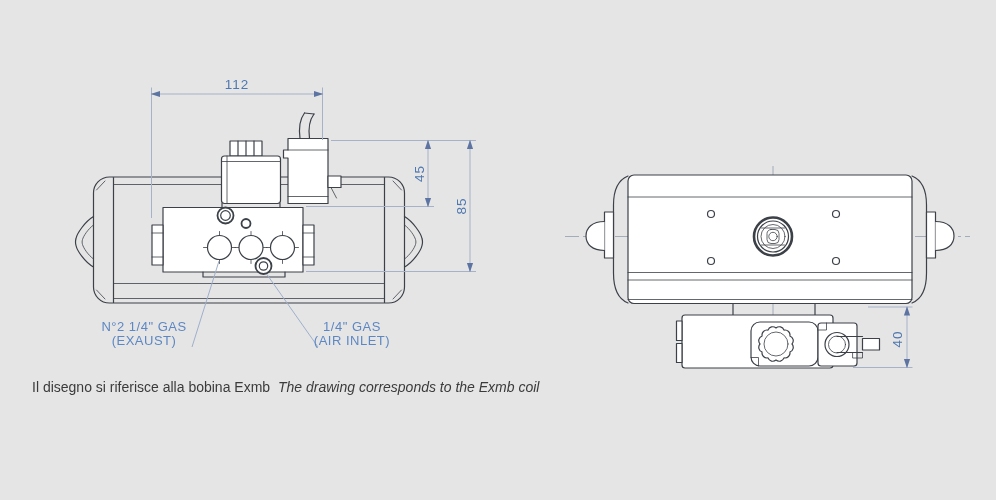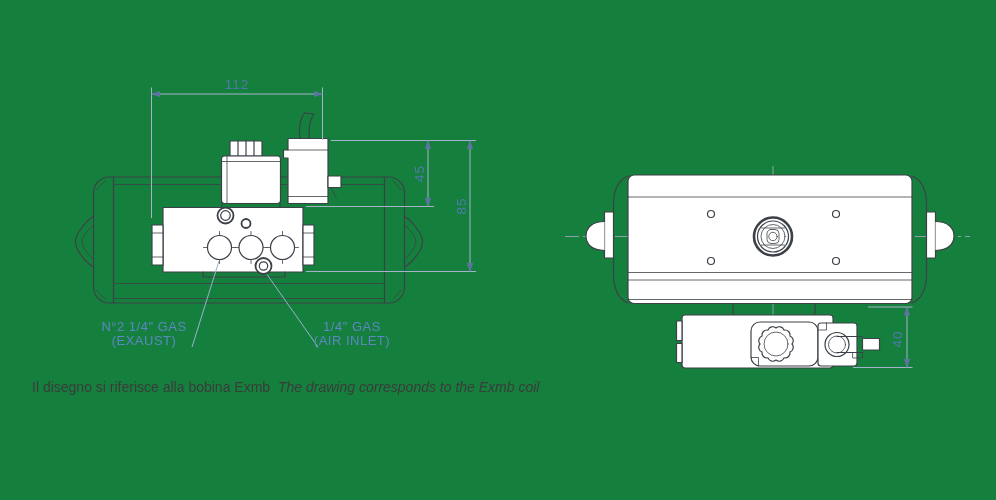--- a/index.html
+++ b/index.html
@@ -1,17 +1,17 @@
 <!DOCTYPE html>
 <html><head>
 <meta charset="utf-8">
 <style>
   html,body { margin:0; padding:0; background:#ffffff; }
   .stage {
-    position:relative; width:996px; height:500px; background:#15803d;
+    position:relative; width:996px; height:500px; background:#e5e5e5;
     font-family:"Liberation Sans", sans-serif; overflow:hidden;
   }
   svg { position:absolute; left:0; top:0; }
 
   
   .p   { stroke:#3c4148; fill:none; stroke-width:1.2; stroke-linecap:round; stroke-linejoin:round; }
   .pw  { stroke:#3c4148; fill:#ffffff; stroke-width:1.2; stroke-linecap:round; stroke-linejoin:round; }
   .thin  { stroke-width:0.8; }
   .med   { stroke-width:1.8; }
   .thick { stroke-width:2.6; }

